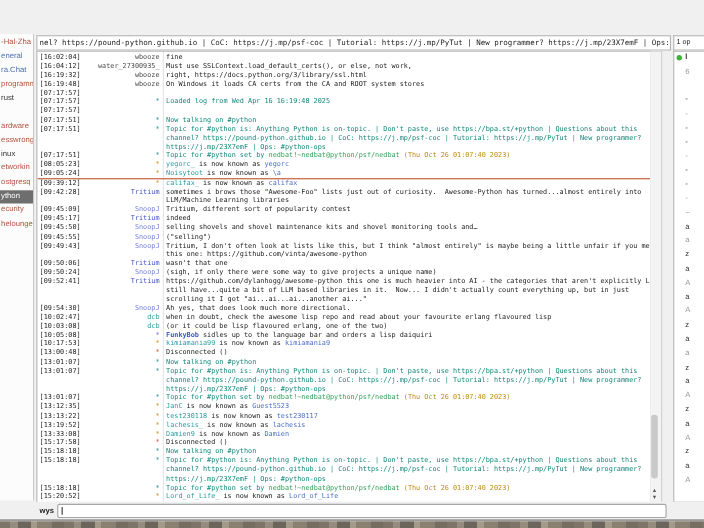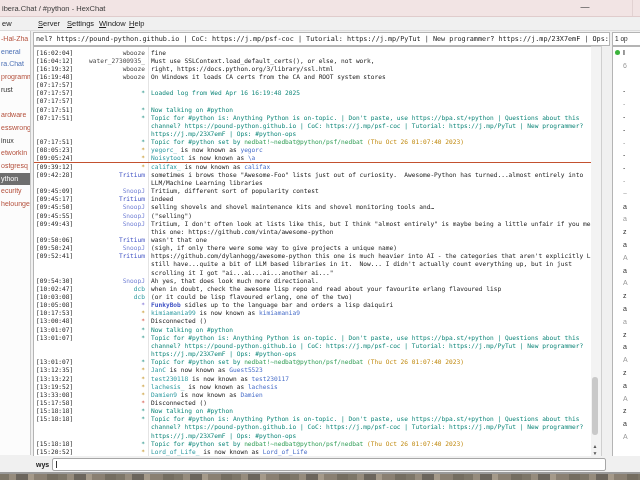--- a/index.html
+++ b/index.html
@@ -51,33 +51,21 @@
   
   .win-bottom{position:absolute;left:0;top:472px;width:640px;height:2px;background:#9a9a9a;}
   .desktop{position:absolute;left:0;top:474px;width:640px;height:6px;
      background:repeating-linear-gradient(90deg,#7d7668 0 9px,#968c7d 9px 16px,#6b655c 16px 28px,#a59a8a 28px 34px,#8a8072 34px 47px,#746d60 47px 58px);}
 </style>
 </head>
 <body>
 
 <div id="app">
 
-  <div class="titlebar" style="background: rgb(242, 228, 228);">
-    <span class="title-text">ibera.Chat / #python - HexChat</span>
-    <span class="win-btn btn-min">—</span>
-    <span class="win-btn btn-max-partial"></span>
-  </div>
 
-  <div class="menubar">
-      <span class="menu-item" style="left: 2px;">ew</span>
-      <span class="menu-item mn" style="left: 38px;">Server</span>
-      <span class="menu-item mn" style="left: 67px;">Settings</span>
-      <span class="menu-item mn" style="left: 99px;">Window</span>
-      <span class="menu-item mn" style="left: 129px;">Help</span>
-    </div>
 
   <div class="topicbar">nel? https://pound-python.github.io | CoC: https://j.mp/psf-coc | Tutorial: https://j.mp/PyTut | New programmer? https://j.mp/23X7emF | Ops: #python-ops</div>
 
   <div class="userlist-header">1 op</div>
 
   <div class="tree">
       <div class="tree-item" style="top: 4px; color: rgb(180, 80, 60);">-Hal-Zha</div>
       <div class="tree-item" style="top: 17px; color: rgb(74, 111, 181);">eneral</div>
       <div class="tree-item" style="top: 29px; color: rgb(74, 111, 181);">ra.Chat</div>
       <div class="tree-item" style="top: 42px; color: rgb(180, 80, 60);">programm</div>

